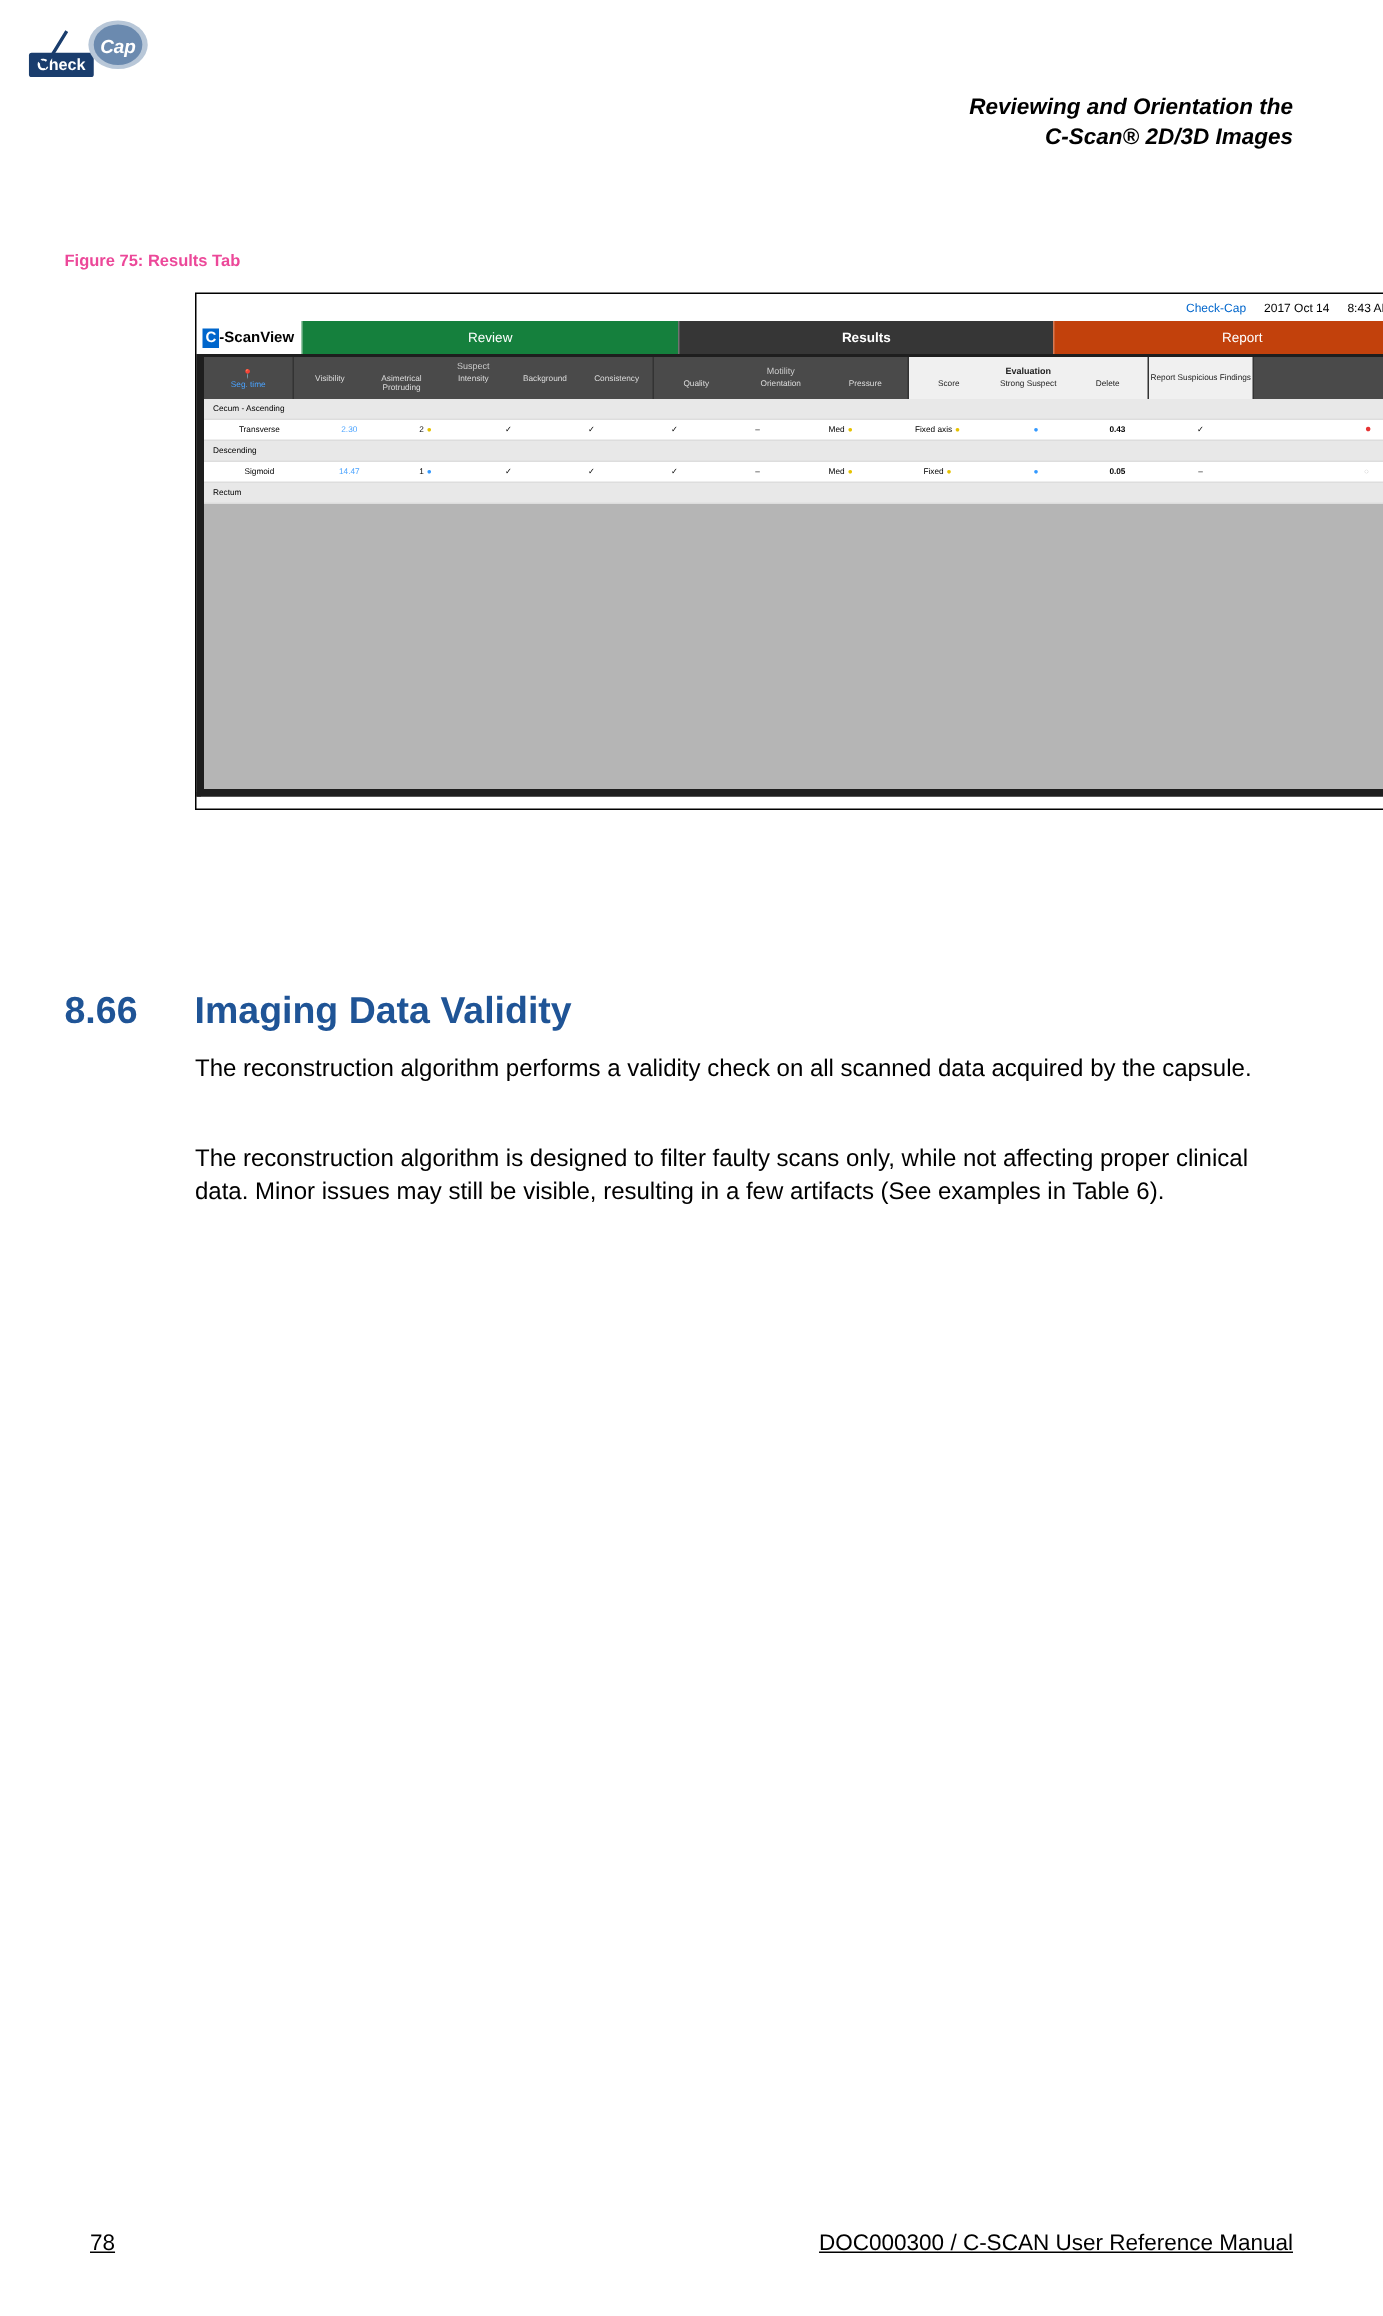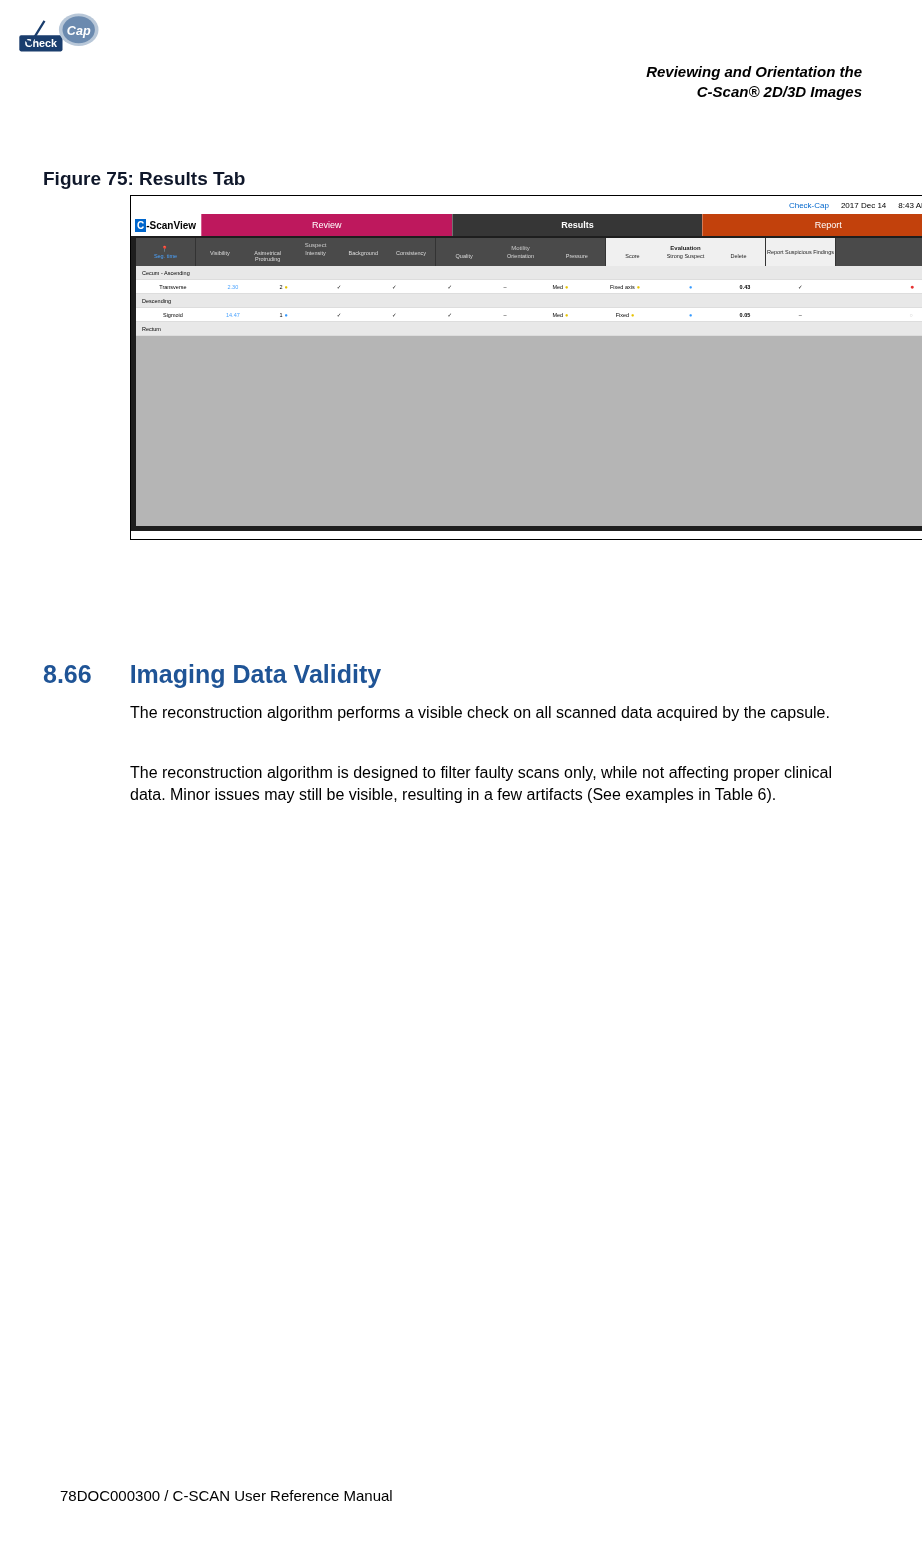--- a/index.html
+++ b/index.html
@@ -25,23 +25,23 @@
       text-align: right;
       font-style: italic;
       font-weight: bold;
       font-size: 15px;
       line-height: 1.3;
     }
     .figure-caption {
       position: absolute;
       top: 168px;
       left: 43px;
-      color: #0f172a;
-      font-weight: bold;
-      font-size: 19px;
+      color: #ec4899;
+      font-weight: bold;
+      font-size: 11px;
       font-family: Arial, sans-serif;
     }
     .screenshot-container {
       position: absolute;
       top: 195px;
       left: 130px;
       width: 824px;
       height: 345px;
       border: 1px solid #000;
       background: #fff;
@@ -74,21 +74,21 @@
     .ss-logo-cell .c { color: #0066cc; }
     .ss-tab {
       flex: 1;
       display: flex;
       align-items: center;
       justify-content: center;
       color: #fff;
       font-size: 9px;
       border-left: 1px solid rgba(255,255,255,0.3);
     }
-    .ss-tab.review { background: #be185d; }
+    .ss-tab.review { background: #15803d; }
     .ss-tab.results { background: #363636; font-weight: bold; }
     .ss-tab.report { background: #c2410c; }
     .ss-dark {
       background: #1e1e1e;
       height: 295px;
       border: 3px solid #1e1e1e;
       border-top: none;
       padding: 2px;
     }
     .ss-header-row {
@@ -153,22 +153,23 @@
       line-height: 1.35;
     }
     .para1 { top: 702px; }
     .para2 { top: 762px; }
     .footer {
       position: absolute;
       bottom: 40px;
       left: 60px;
       right: 60px;
       display: flex;
-      justify-content: flex-start;
+      justify-content: space-between;
       font-size: 15px;
+      text-decoration: underline;
     }
   </style>
 </head>
 <body>
 
 <svg class="logo" viewBox="0 0 100 50">
   <rect x="2" y="28" width="48" height="18" rx="2" fill="#1a3d6d"></rect>
   <text x="26" y="41" text-anchor="middle" fill="#fff" font-size="12" font-family="Arial" font-weight="bold">Check</text>
   <path d="M6 30 L14 38 L30 12" stroke="#1a3d6d" stroke-width="2.5" fill="none"></path>
   <ellipse cx="68" cy="22" rx="22" ry="18" fill="#b8c7d8"></ellipse>
@@ -179,21 +180,21 @@
 <div class="header-text">
   <div>Reviewing and Orientation the</div>
   <div>C-Scan® 2D/3D Images</div>
 </div>
 
 <div class="figure-caption">Figure 75: Results Tab</div>
 
 <div class="screenshot-container">
   <div class="ss-topbar">
     <span class="cc">Check-Cap</span>
-    <span>2017 Dec 14</span>
+    <span>2017 Oct 14</span>
     <span>8:43 AM</span>
     <span class="x">X</span>
   </div>
   <div class="ss-tabrow">
     <div class="ss-logo-cell">
       <span class="c" style="background:#0066cc;color:#fff;padding:1px 2px;">C</span>
         <span>-ScanView</span>
     </div>
     <div class="ss-tab review">Review</div>
     <div class="ss-tab results">Results</div>
@@ -279,19 +280,19 @@
         </div>
     </div>
   </div>
 </div>
 
 <div class="section-heading">
   <span class="section-num">8.66</span>
   <span class="section-title">Imaging Data Validity</span>
 </div>
 
-<div class="body-text para1">The reconstruction algorithm performs a visible check on all scanned data acquired by the capsule.</div>
+<div class="body-text para1">The reconstruction algorithm performs a validity check on all scanned data acquired by the capsule.</div>
 <div class="body-text para2">The reconstruction algorithm is designed to filter faulty scans only, while not affecting proper clinical data. Minor issues may still be visible, resulting in a few artifacts (See examples in Table 6).</div>
 
 <div class="footer">
   <span>78</span>
   <span>DOC000300 / C-SCAN User Reference Manual</span>
 </div>
 
 </body></html>

